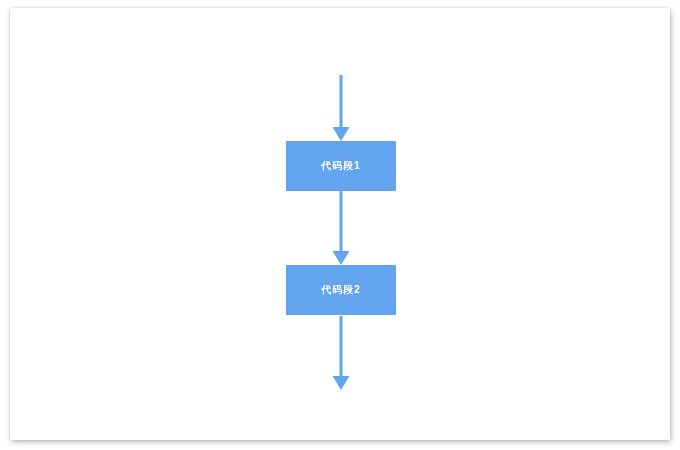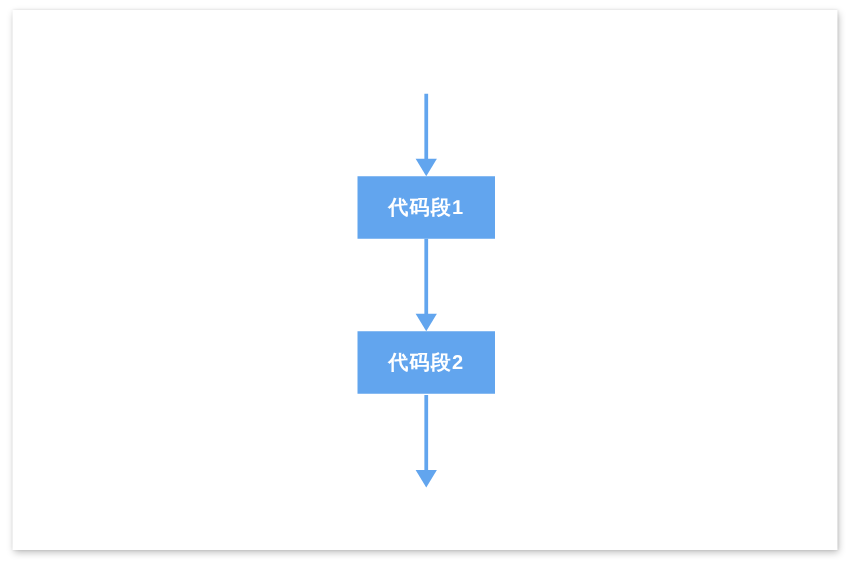--- a/index.html
+++ b/index.html
@@ -24,21 +24,21 @@
     pointer-events: none;
   }
   .flow-node {
     position: absolute;
     width: 110px; height: 50px;
     background: #62a5ee;
     display: flex;
     align-items: center;
     justify-content: center;
     color: #ffffff;
-    font-size: 16px;
+    font-size: 10px;
     font-weight: bold;
     letter-spacing: 1px;
     user-select: none;
   }
   .flow-node.node1 { left: 276px; top: 133px; }
   .flow-node.node2 { left: 276px; top: 257px; }
 </style>
 </head>
 <body>
 

